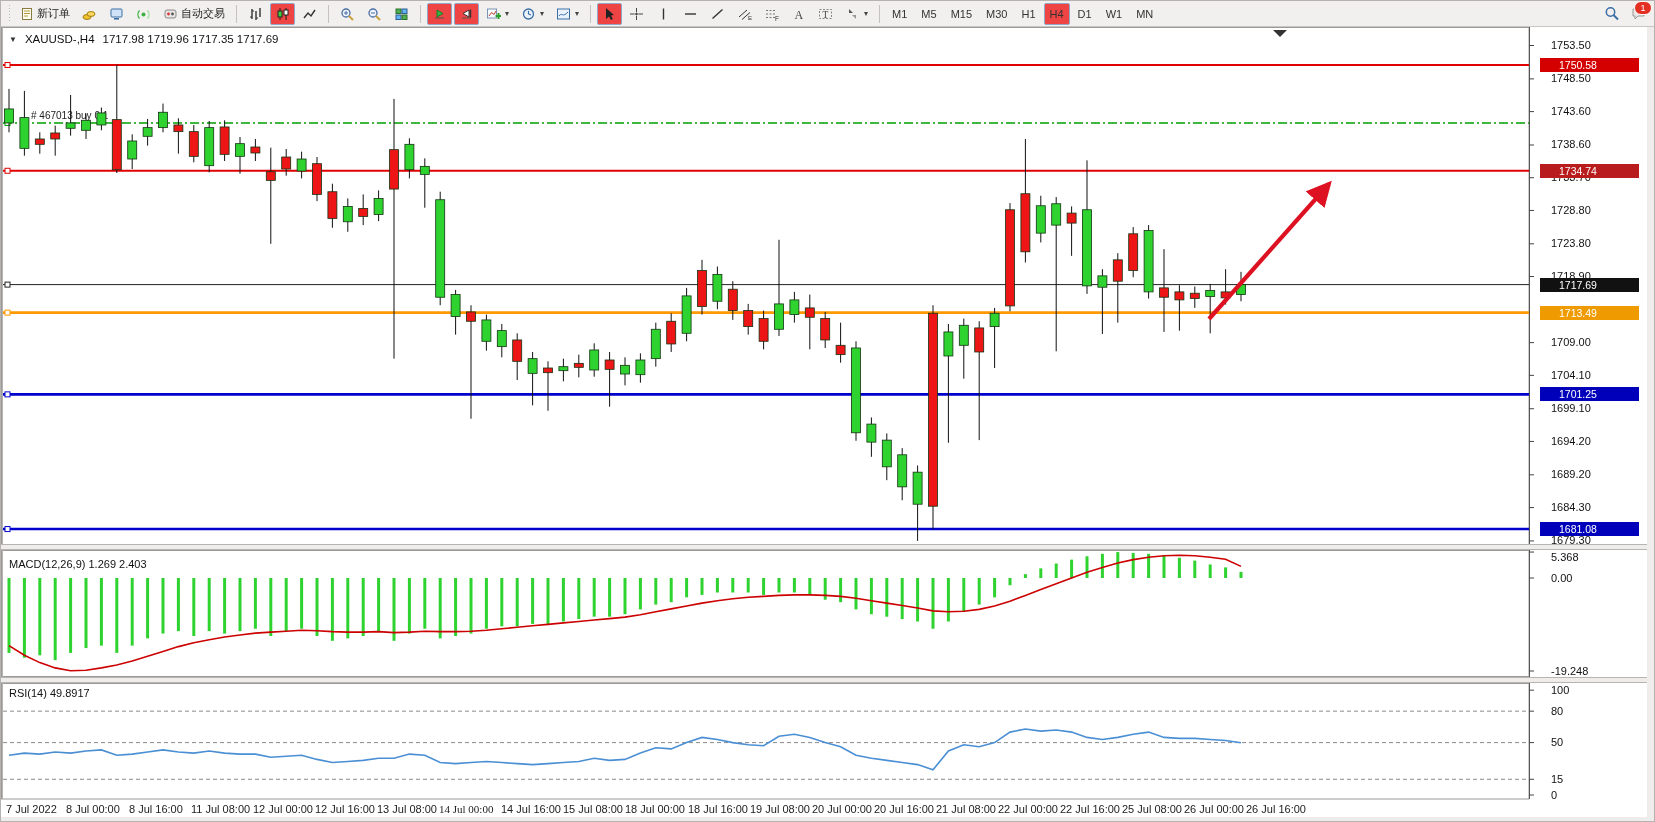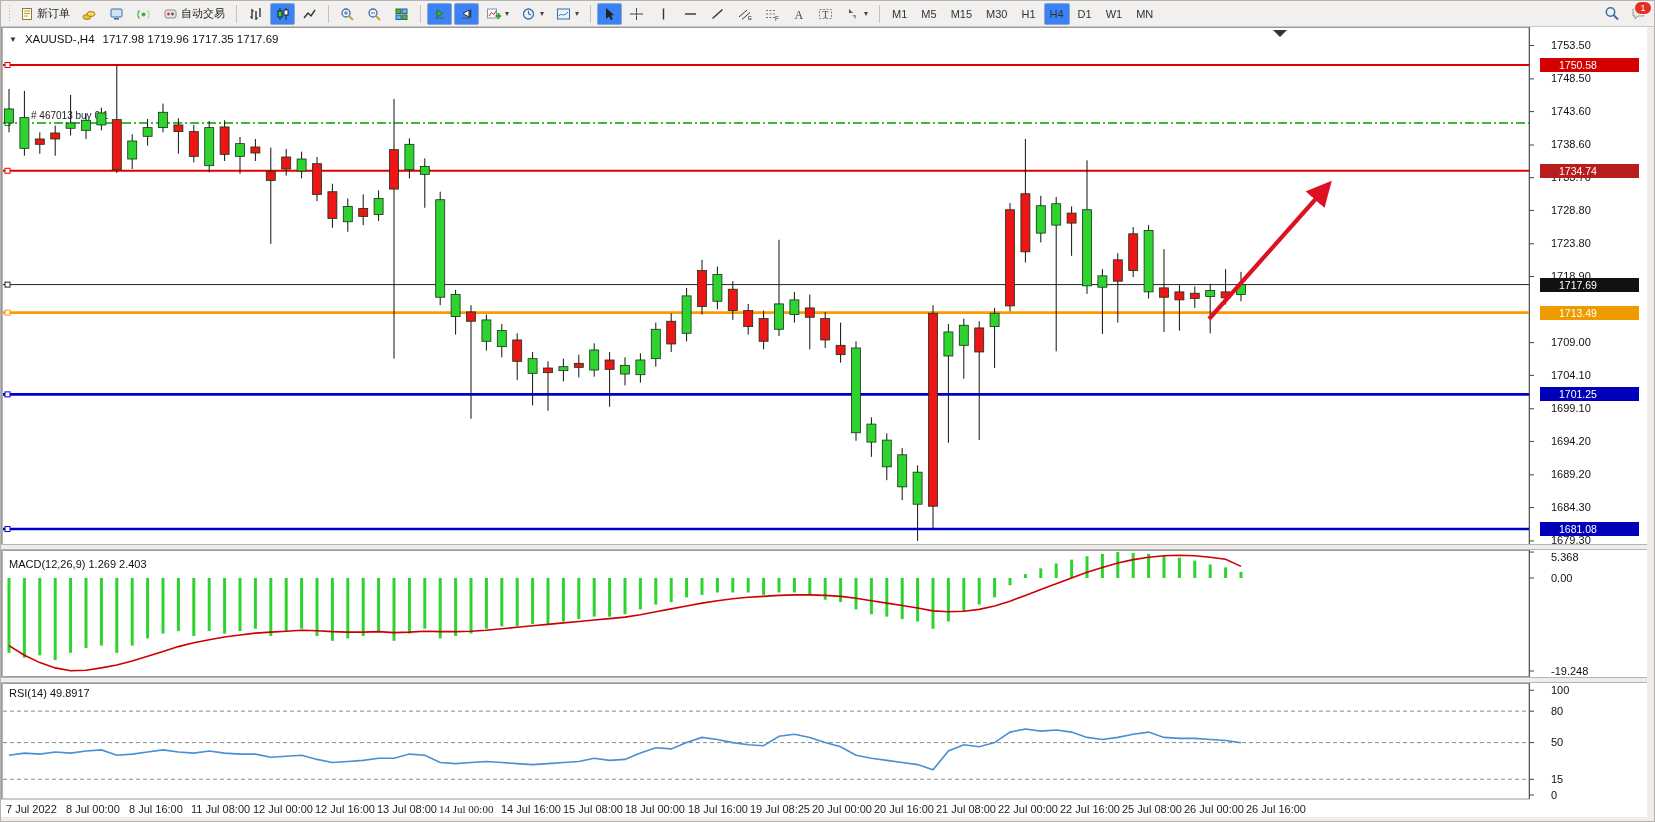--- a/index.html
+++ b/index.html
@@ -1,20 +1,20 @@
 <!DOCTYPE html>
 <html><head>
 <meta charset="utf-8">
 <style>
   html,body{margin:0;padding:0;background:#efedec;font-family:"Liberation Sans","DejaVu Sans",sans-serif;}
   #app{position:relative;width:1655px;height:822px;background:#fff;overflow:hidden;border:1px solid #b5b2af;box-sizing:border-box;}
   
   #toolbar{position:absolute;left:0;top:0;width:1655px;height:26px;background:#f2f0ef;border-bottom:1px solid #c8c6c4;display:flex;align-items:center;padding:0 4px;box-sizing:border-box;}
   .tb-btn{display:flex;align-items:center;gap:3px;height:20px;padding:0 4px;margin:0 1px;border:1px solid transparent;border-radius:2px;font-size:11px;color:#222;cursor:default;white-space:nowrap;}
-  .tb-btn.active{border:1px solid #8fa8c8;background:#3b82f6;}
+  .tb-btn.active{border:1px solid #8fa8c8;background:#ef4444;}
   .tb-sep{width:1px;height:18px;background:#c4c1bf;margin:0 5px;}
   .tb-handle{width:4px;height:18px;margin:0 2px;background-image:repeating-linear-gradient(#b9b6b3 0 1px,transparent 1px 3px);background-size:1px 100%;background-repeat:repeat-y;background-position:center;}
   .tb-spacer{flex:1;}
   .dd{font-size:8px;color:#444;margin-left:1px;}
   .tb-tf{font-size:11px;color:#333;padding:0 5px;}
   .icon{display:inline-flex;width:15px;height:15px;align-items:center;justify-content:center;}
   .chat-wrap{position:relative;}
   .chat-badge{position:absolute;top:-5px;right:-6px;min-width:12px;height:12px;border-radius:7px;background:#e33022;color:#fff;font-size:9px;line-height:12px;text-align:center;padding:0 2px;border:1px solid #fff;}
   
   #chart{position:absolute;left:0;top:26px;width:1655px;height:796px;background:#fff;}
@@ -678,21 +678,21 @@
       <div class="time-label" style="left: 128px;">8 Jul 16:00</div>
       <div class="time-label" style="left: 190px;">11 Jul 08:00</div>
       <div class="time-label" style="left: 252px;">12 Jul 00:00</div>
       <div class="time-label" style="left: 314px;">12 Jul 16:00</div>
       <div class="time-label" style="left: 376px;">13 Jul 08:00</div>
       <div class="time-label" style="left: 438px; font-family: Liberation Serif, serif;">14 Jul 00:00</div>
       <div class="time-label" style="left: 500px;">14 Jul 16:00</div>
       <div class="time-label" style="left: 562px;">15 Jul 08:00</div>
       <div class="time-label" style="left: 624px;">18 Jul 00:00</div>
       <div class="time-label" style="left: 687px;">18 Jul 16:00</div>
-      <div class="time-label" style="left: 749px;">19 Jul 08:25</div>
+      <div class="time-label" style="left: 749px;">19 Jul 08:00</div>
       <div class="time-label" style="left: 811px;">20 Jul 00:00</div>
       <div class="time-label" style="left: 873px;">20 Jul 16:00</div>
       <div class="time-label" style="left: 935px;">21 Jul 08:00</div>
       <div class="time-label" style="left: 997px;">22 Jul 00:00</div>
       <div class="time-label" style="left: 1059px;">22 Jul 16:00</div>
       <div class="time-label" style="left: 1121px;">25 Jul 08:00</div>
       <div class="time-label" style="left: 1183px;">26 Jul 00:00</div>
       <div class="time-label" style="left: 1245px;">26 Jul 16:00</div>
     </div>
 </div>

